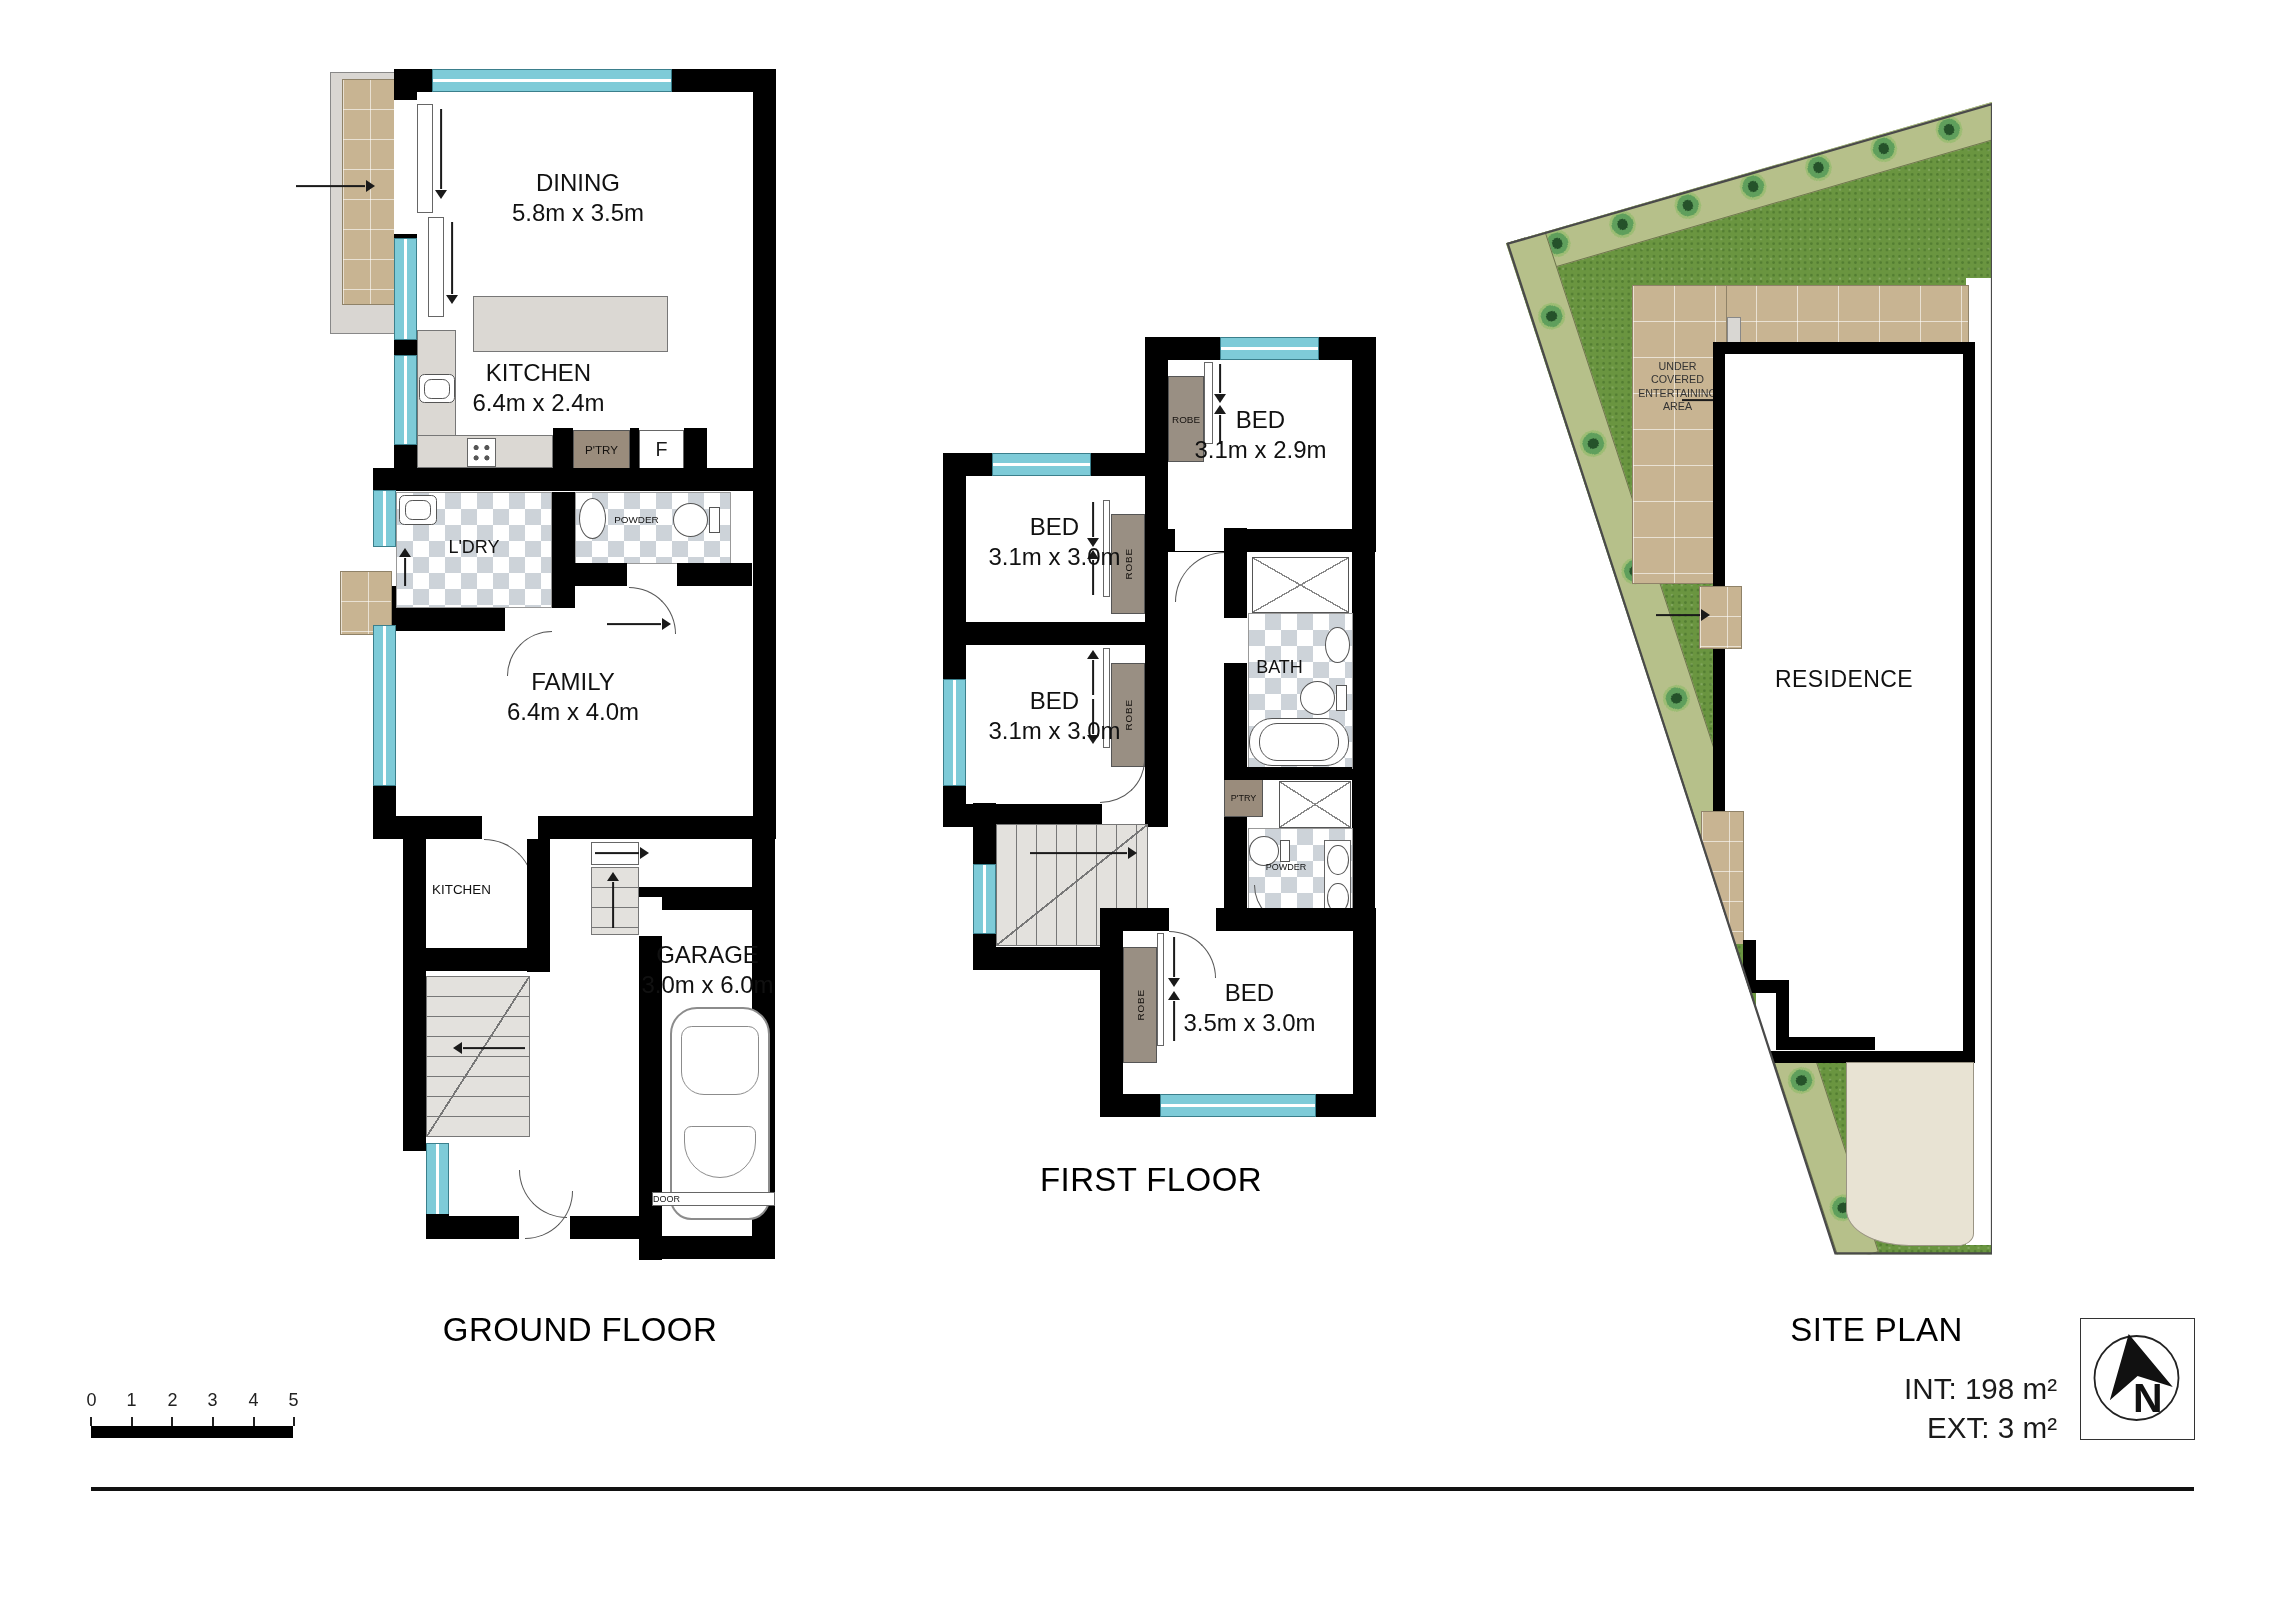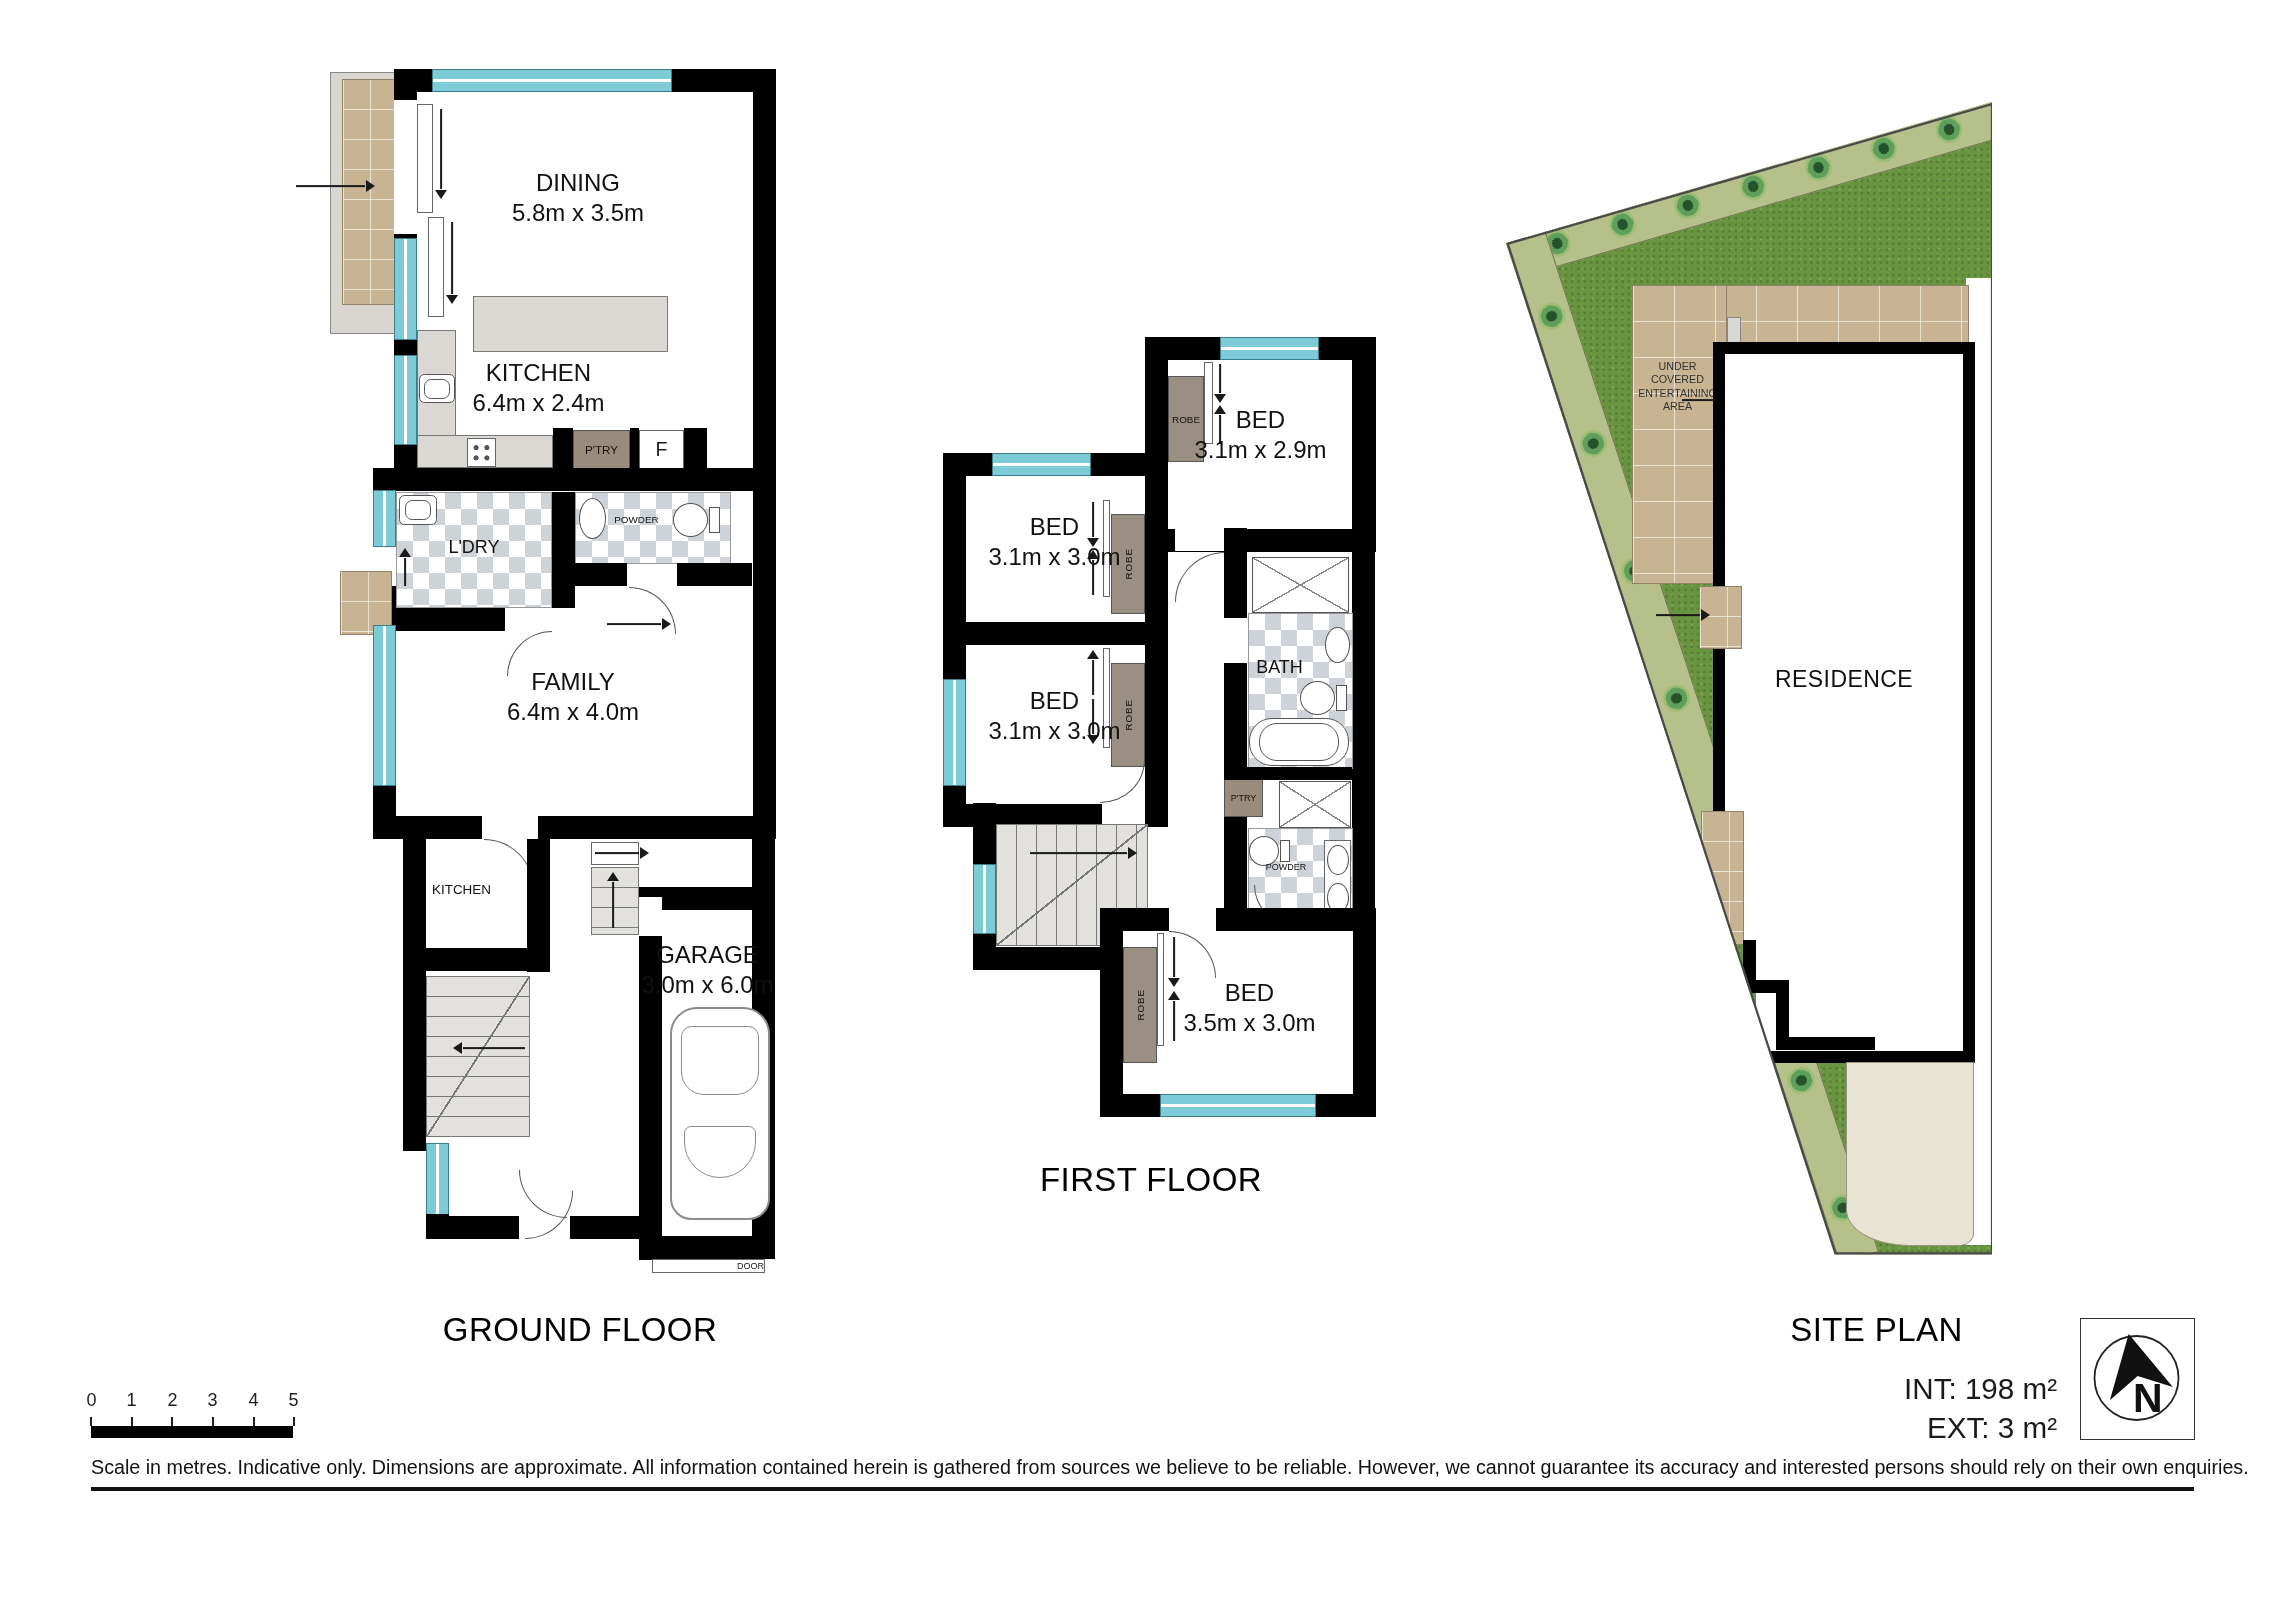--- a/index.html
+++ b/index.html
@@ -180,21 +180,21 @@
     <div class="panel" style="left:591px;top:842px;width:48px;height:23px;"></div>
     <div class="ar ar-r" style="left:595px;top:847px;width:54px;height:12.5px;"></div>
     <div class="stairs treads-h" style="left:591px;top:867px;width:48px;height:68px;"></div>
     <div class="ar ar-u" style="left:607px;top:872px;width:12.5px;height:56px;"></div>
     <div class="roomfill" style="left:639px;top:897px;width:23px;height:39px;"></div>
     <div class="room-label" style="left:618px;top:940px;width:179px;">
       <div class="rname">GARAGE</div>
       <div class="rdims">3.0m x 6.0m</div>
     </div>
     <div class="car" style="left:670px;top:1007px;width:100px;height:213px;"></div>
-    <div class="abs" style="left:652px;top:1259px;width:113px;height:14.3px;background:#fff;border:0.9px solid #666;box-sizing:border-box;text-align:right;font-size:9px;line-height:12.5px;">
+    <div class="abs" style="left:652px;top:1192px;width:123px;height:14.3px;background:#fff;border:0.9px solid #666;box-sizing:border-box;text-align:left;font-size:9px;line-height:12.5px;">
       <span>DOOR</span>
     </div>
     <div class="arc arc-br" style="left:525px;top:1191px;width:48px;height:48px;"></div>
 
     <div class="floor-title" style="left:356px;top:1311px;width:448px;">GROUND FLOOR</div>
   </div>
 
   <div>
 
     <div class="block" style="left:1145px;top:337px;width:231px;height:215px;"></div>
@@ -344,17 +344,16 @@
     <div class="scale-num" style="left:280px;top:1390px;">5</div>
     <div class="tick" style="left:90px;top:1417px;"></div>
     <div class="tick" style="left:131px;top:1417px;"></div>
     <div class="tick" style="left:171px;top:1417px;"></div>
     <div class="tick" style="left:212px;top:1417px;"></div>
     <div class="tick" style="left:253px;top:1417px;"></div>
     <div class="tick" style="left:293px;top:1417px;"></div>
     <div class="abs" style="left:91px;top:1426px;width:202px;height:11.6px;background:#000;"></div>
   </div>
 
-  <div class="abs" style="left:91px;top:1456px;width:2149px;font-size:19.7px;color:#111;white-space:nowrap;">Scale in metres. Indicative only. Dimensions are approximate. All information contained herein is gathered from sources we believe to be reliable. However, we cannot guarantee its accuracy and interested persons should rely on their own enquiries.</div>
   <div class="abs" style="left:91px;top:1487px;width:2103px;height:3.6px;background:#111;"></div>
 
 </div>
 
 
 </body></html>

